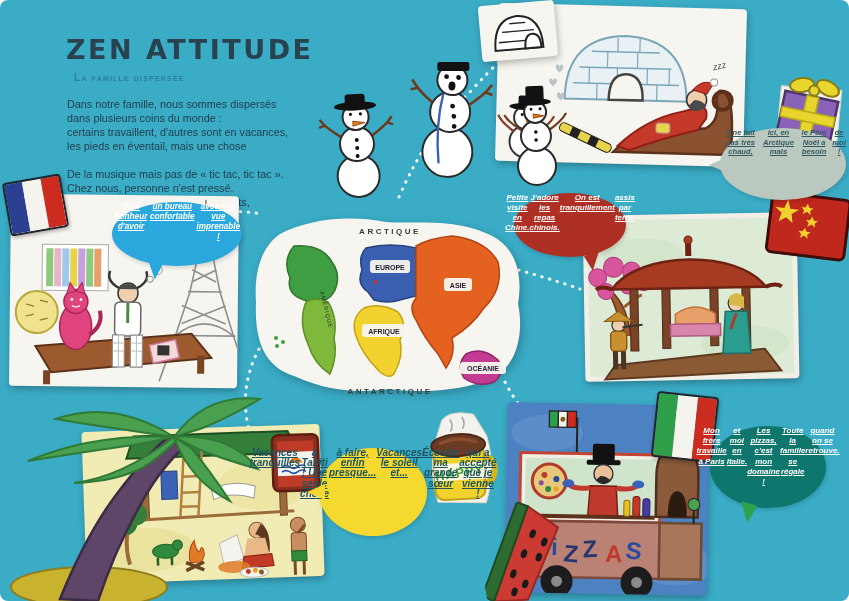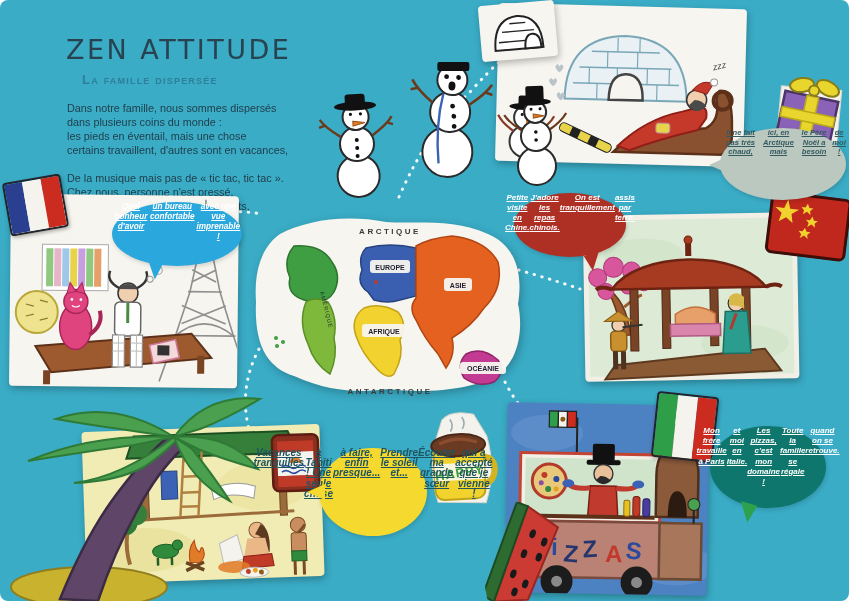--- a/index.html
+++ b/index.html
@@ -1,21 +1,21 @@
 <!DOCTYPE html>
 <html><head>
 <meta charset="utf-8">
 <style>
   html,body{margin:0;padding:0;width:849px;height:601px;overflow:hidden;background:#ffffff;}
   #page{position:absolute;left:0;top:0;width:849px;height:601px;background:#3aacc6;border-radius:8px;
         font-family:"Liberation Sans",sans-serif;overflow:hidden;}
   
   .intro{position:absolute;left:66px;top:34px;width:300px;z-index:2;}
-  .intro h1{margin:0;font-size:27px;font-weight:400;letter-spacing:2.5px;color:#28434f;font-family:"DejaVu Sans",sans-serif;}
-  .intro h2{margin:7px 0 0 16px;font-size:13px;font-weight:700;font-variant:small-caps;letter-spacing:1.2px;color:#2f7e9a;}
+  .intro h1{margin:0;font-size:27px;font-weight:700;letter-spacing:2.5px;color:#28434f;font-family:"DejaVu Sans",sans-serif;}
+  .intro h2{margin:7px 0 0 8px;font-size:10px;font-weight:700;font-variant:small-caps;letter-spacing:1.2px;color:#2f7e9a;}
   .para{margin:14px 0 0 1px;font-size:10.8px;line-height:14px;color:#21404e;}
   .para .ln{display:block;}
   
   .abs{position:absolute;}
   .paper{position:absolute;background:#f7f5ef;border-radius:4px;box-shadow:1px 3px 7px rgba(0,0,0,.28);}
   .bubble{position:absolute;border-radius:50%;display:flex;justify-content:center;
           text-align:center;font-style:italic;font-weight:700;z-index:7;box-shadow:1px 2px 4px rgba(0,0,0,.15);text-decoration:underline;}
   .bubble .bln{display:block;}
   .tail{position:absolute;width:0;height:0;border-style:solid;}
   .flag{position:absolute;display:flex;border:2px solid #22252b;border-radius:4px;overflow:hidden;
@@ -50,22 +50,22 @@
       <path d="M259,349 Q236,392 252,440"></path>
     </g>
   </svg>
 
   <header class="intro">
     <h1>ZEN ATTITUDE</h1>
     <h2>La famille dispersée</h2>
     <p class="para">
       <span class="ln">Dans notre famille, nous sommes dispersés</span>
       <span class="ln">dans plusieurs coins du monde :</span>
+      <span class="ln">certains travaillent, d'autres sont en vacances,</span>
       <span class="ln">les pieds en éventail, mais une chose</span>
-      <span class="ln">certains travaillent, d'autres sont en vacances,</span>
     </p>
     <p class="para">
       <span class="ln">De la musique mais pas de « tic tac, tic tac ».</span>
       <span class="ln">Chez nous, personne n'est pressé.</span>
       <span class="ln">Les horloges s'arrêtent et les transats,</span>
       <span class="ln">nous, on aime ça !</span>
     </p>
   </header>
 
   <div class="flag" id="flag-france" style="left:6px;top:178px;width:55px;height:50px;transform:rotate(-10deg);">
@@ -490,21 +490,21 @@
         <line x1="218" y1="136" x2="218" y2="150" stroke="#7a4a24" stroke-width="3"></line>
         <line x1="213" y1="108" x2="220" y2="100" stroke="#7a4a24" stroke-width="2.5"></line>
       </g>
     </svg>
   </div>
 
   <div class="bubble" id="bubble-tahiti">
     <span class="bln">Vacances tranquilles</span>
     <span class="bln">à Tahiti ! Une seule chose</span>
     <span class="bln">à faire, enfin presque...</span>
-    <span class="bln">Prendre le soleil et...</span>
+    <span class="bln">Vacances le soleil et...</span>
     <span class="bln">Écouter ma grande sœur</span>
     <span class="bln">qui a accepté que je vienne !</span>
     <span class="tail"></span>
   </div>
 
   <div class="paper" style="left:506px;top:404px;width:202px;height:190px;background:#4d82c2;transform:rotate(1deg);z-index:4;">
     <svg width="202" height="190" viewBox="0 0 202 190">
       <ellipse cx="40" cy="30" rx="36" ry="18" fill="#6b97cf" opacity=".55"></ellipse>
       <ellipse cx="170" cy="160" rx="40" ry="20" fill="#6b97cf" opacity=".55"></ellipse>
 

